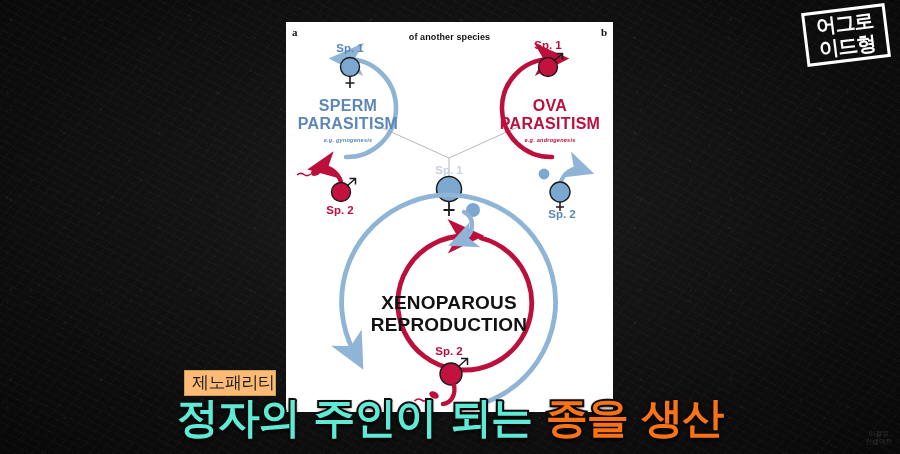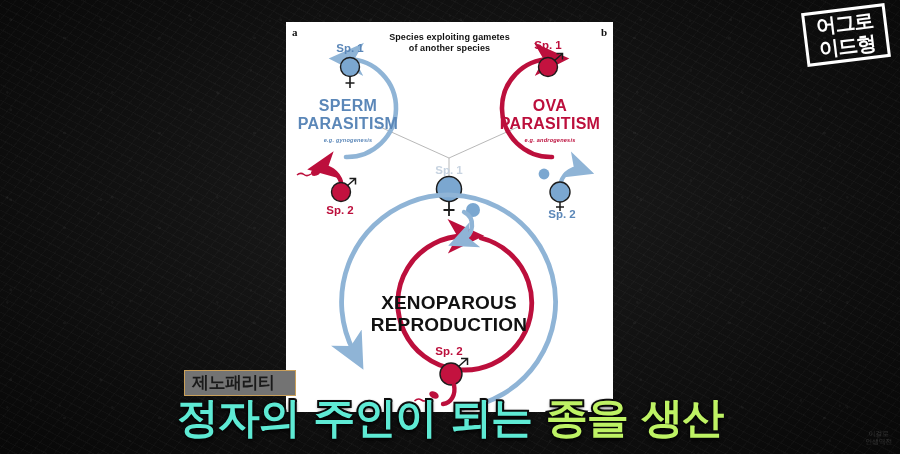--- a/index.html
+++ b/index.html
@@ -79,45 +79,45 @@
 
   .cyc-title { font-size: 16px; letter-spacing: .3px; }
   .cyc-sub   { font-size: 5.6px; font-weight: bold; font-style: italic; letter-spacing: .2px;}
   .sp-lbl    { font-size: 11.5px; }
   .xeno      { font-size: 19px; letter-spacing: .2px; fill: #111; }
 
   
   #badge {
     position: absolute;
     left: 184px; top: 370px;
-    background: #737373;
+    background: #fdba74;
     color: #1a1a1a;
-    font-weight: bold;
+    font-weight: normal;
     font-size: 17px;
-    padding: 3px 20px 4px 7px;
+    padding: 3px 0 4px 7px;
     letter-spacing: -0.5px;
     line-height: 1;
     border: 1px solid #caa05a;
     font-family: "DejaVu Sans", sans-serif;
     z-index: 6;
   }
   #caption {
     position: absolute;
     left: 0; right: 0; top: 396px;
     text-align: center;
     font-size: 42px;
     font-weight: bold;
     line-height: 1.05;
     letter-spacing: -1px;
     white-space: nowrap;
     font-family: "DejaVu Sans", sans-serif;
     z-index: 7;
   }
   #caption span { color: #5eead4; }
-  #caption span.hl { color: #bef264; margin-top: 15px; }
+  #caption span.hl { color: #f97316; margin-top: 15px; }
   #caption, #caption span {
     -webkit-text-stroke: 4px #111;
     paint-order: stroke fill;
     text-shadow:
       0 0 3px #000, 0 2px 4px rgba(0,0,0,.9);
   }
 
   
   #logo {
     position: absolute;
@@ -164,21 +164,20 @@
 <div id="stage">
 
   <div id="backdrop"></div>
 
   <div id="figure">
 
     <div class="panel-letter" id="letter-a">a</div>
     <div class="panel-letter" id="letter-b">b</div>
 
     <div id="fig-title">
-      <div>Species exploiting gametes</div>
       <div>of another species</div>
     </div>
 
     <svg id="diagram" viewBox="0 0 327 390">
       <defs>
         <marker id="ah-blue" markerWidth="7" markerHeight="7" refX="3.2" refY="3.5" orient="auto">
           <path d="M0,0.4 L6.6,3.5 L0,6.6 L1.7,3.5 Z" fill="#8fb4d6"></path>
         </marker>
         <marker id="ah-red" markerWidth="7" markerHeight="7" refX="3.2" refY="3.5" orient="auto">
           <path d="M0,0.4 L6.6,3.5 L0,6.6 L1.7,3.5 Z" fill="#bc0f3c"></path>

